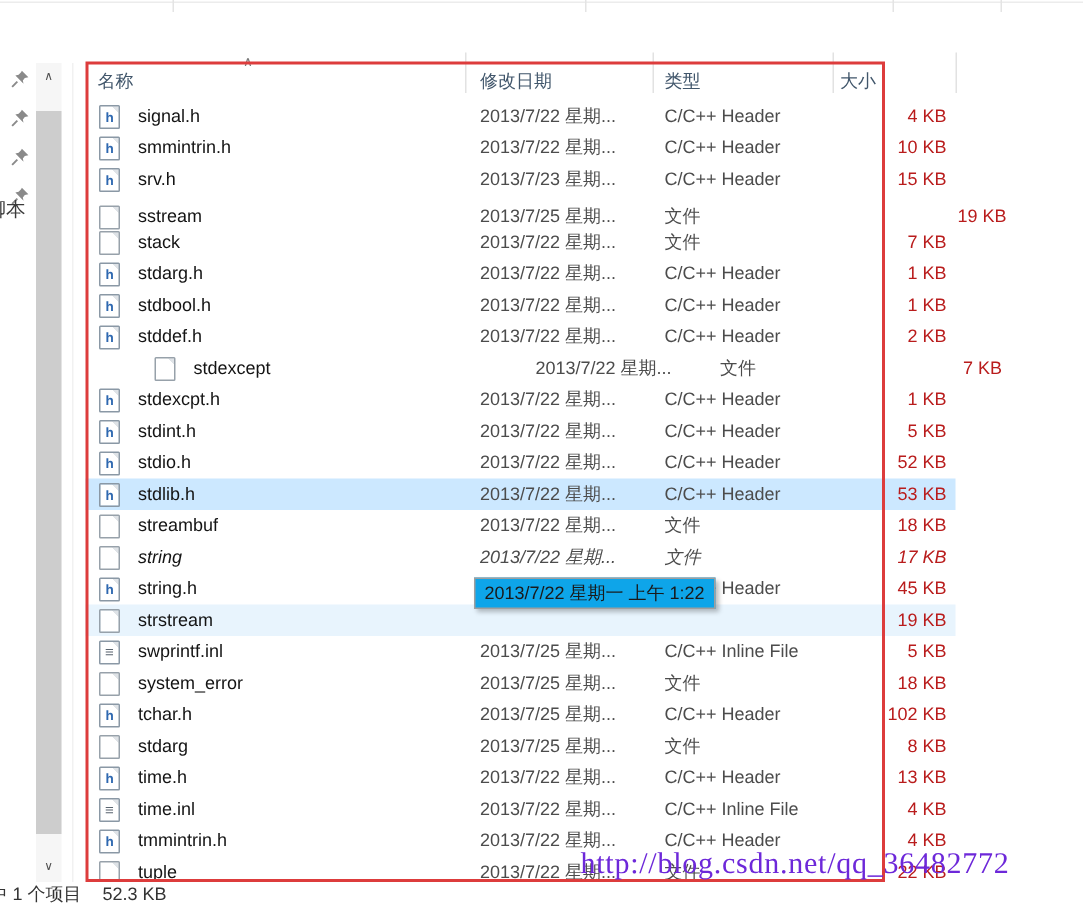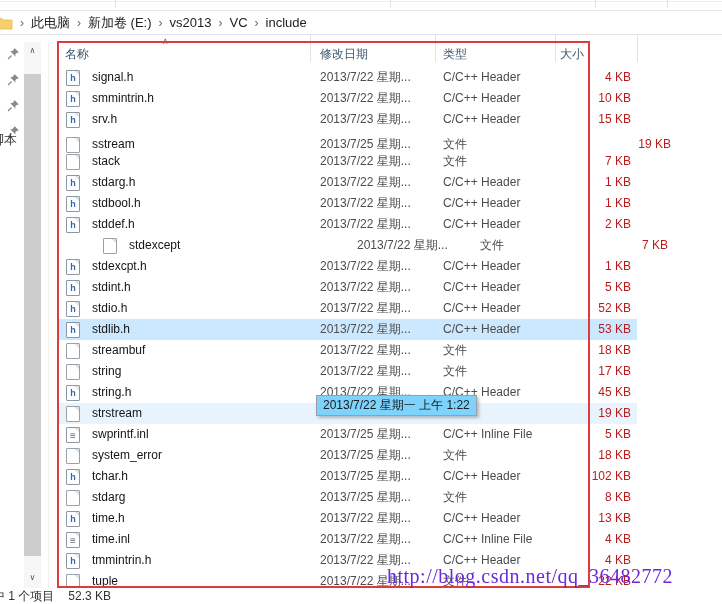--- a/index.html
+++ b/index.html
@@ -40,50 +40,41 @@
   .c-date{left:263px;color:#4c4c4c;}
   .c-type{left:386px;color:#4c4c4c;}
   .c-size{right:6px;color:#b91c1c;}
   .fic{position:absolute;left:9px;top:3px;width:12px;height:14px;border:1px solid #8a98a5;border-radius:1px;
        background:linear-gradient(225deg,#dfe3e7 3px,#fff 3px);
        font-weight:bold;font-size:9px;line-height:15px;text-align:center;color:#2e68b0;}
   .fic.plain{border-color:#97a1aa;}
   .fic.inline{color:#5a6570;font-size:10px;}
 
   
-  .tooltip{left:316px;top:395px;height:19px;line-height:18px;padding:0 6px;background:#7dd3fc;
+  .tooltip{left:316px;top:385px;height:19px;line-height:18px;padding:0 6px;background:#0ea5e9;
            border:1px solid #9e9e9e;font-size:12px;color:#1a1a1a;white-space:nowrap;
            box-shadow:2px 2px 3px rgba(0,0,0,.25);z-index:7;}
   .red-box{left:57px;top:41px;width:529px;height:543px;border:2px solid #dd3c3c;z-index:6;pointer-events:none;}
   .watermark{left:387px;top:565px;font-family:"Liberation Serif","DejaVu Serif",serif;
              font-size:20px;color:#6d28d9;letter-spacing:.5px;z-index:9;white-space:nowrap;}
   .status-bar{left:0;top:588px;width:722px;height:16px;background:#fff;z-index:8;
               display:flex;align-items:center;gap:14px;font-size:12px;color:#333;}
   .status-bar .sel{margin-left:-7px;white-space:nowrap;}
 </style>
 </head>
 <body>
 
 <div class="screen">
 
   <div class="abs top-hairline"></div>
   <div class="abs ribbon-tick" style="left:115px"></div>
   <div class="abs ribbon-tick" style="left:390px"></div>
   <div class="abs ribbon-tick" style="left:595px"></div>
   <div class="abs ribbon-tick" style="left:667px"></div>
 
-  <div class="abs address-bar">
-    <span class="crumb-folder">
-      <svg width="18" height="14" viewBox="0 0 18 14">
-        <path d="M0 2.5 L6.5 2.5 L8 4 L17 4 L17 13 L0 13 Z" fill="#f7d06b" stroke="#e3b84e" stroke-width="0.8"></path>
-        <path d="M0 2.5 L6.5 2.5 L8 4 L0 4 Z" fill="#f3c550"></path>
-      </svg>
-    </span>
-    <span id="breadcrumb"><span class="crumb-sep">›</span><span class="crumb-item">此电脑</span><span class="crumb-sep">›</span><span class="crumb-item">新加卷 (E:)</span><span class="crumb-sep">›</span><span class="crumb-item">vs2013</span><span class="crumb-sep">›</span><span class="crumb-item">VC</span><span class="crumb-sep">›</span><span class="crumb-item">include</span></span>
-  </div>
 
   <span class="abs pin" style="left:7px;top:46px">
     <svg width="13" height="13" viewBox="0 0 12 12">
         <path d="M7 1l4 4-2.2.5L7.6 7 8 9 3 4l2-.4L6.5 2z" fill="#8a8a8a"></path>
         <path d="M4.2 7.8L1 11" stroke="#8a8a8a" stroke-width="1.2"></path>
       </svg>
   </span>
   <span class="abs pin" style="left:7px;top:72px">
     <svg width="13" height="13" viewBox="0 0 12 12">
         <path d="M7 1l4 4-2.2.5L7.6 7 8 9 3 4l2-.4L6.5 2z" fill="#8a8a8a"></path>
@@ -212,21 +203,21 @@
         <span class="cell c-type">C/C++ Header</span>
         <span class="cell c-size">53 KB</span>
       </div>
       <div class="row" style="top: 340px;">
         <span class="fic plain"></span>
         <span class="cell c-name">streambuf</span>
         <span class="cell c-date">2013/7/22 星期...</span>
         <span class="cell c-type">文件</span>
         <span class="cell c-size">18 KB</span>
       </div>
-      <div class="row" style="top: 361px;">
+      <div class="row" style="top: 361px; font-style: italic;">
         <span class="fic plain"></span>
         <span class="cell c-name">string</span>
         <span class="cell c-date">2013/7/22 星期...</span>
         <span class="cell c-type">文件</span>
         <span class="cell c-size">17 KB</span>
       </div>
       <div class="row" style="top: 382px;">
         <span class="fic header">h</span>
         <span class="cell c-name">string.h</span>
         <span class="cell c-date">2013/7/22 星期...</span>

